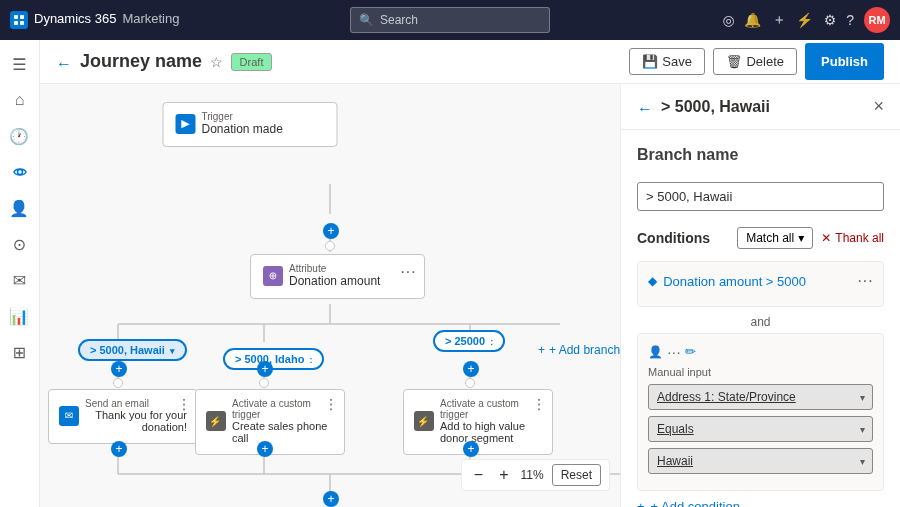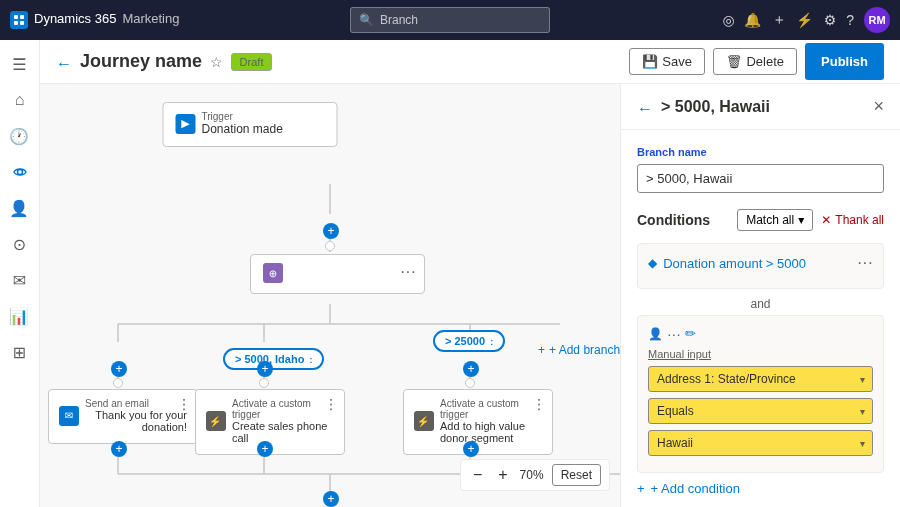--- a/index.html
+++ b/index.html
@@ -55,21 +55,21 @@
       display: flex;
       align-items: center;
       gap: 10px;
       color: rgba(255,255,255,0.8);
       font-size: 14px;
     }
     .nav-avatar {
       width: 26px;
       height: 26px;
       border-radius: 50%;
-      background: #6d28d9;
+      background: #ef4444;
       display: flex;
       align-items: center;
       justify-content: center;
       color: white;
       font-size: 11px;
       font-weight: bold;
     }
 
     
     .left-sidebar {
@@ -119,21 +119,21 @@
       color: #0078d4;
       font-size: 16px;
       cursor: pointer;
     }
     .toolbar-title {
       font-size: 18px;
       font-weight: 600;
       color: #323130;
     }
     .toolbar-badge {
-      background: #84cc16;
+      background: #86efac;
       border: 1px solid #a19f9d;
       color: #605e5c;
       font-size: 11px;
       padding: 2px 8px;
       border-radius: 3px;
     }
     .toolbar-actions {
       margin-left: auto;
       display: flex;
       align-items: center;
@@ -217,24 +217,24 @@
     }
     .panel-close-btn {
       color: #605e5c;
       font-size: 18px;
       cursor: pointer;
     }
     .panel-body {
       padding: 16px;
     }
     .field-label {
-      font-size: 11px;
+      font-size: 16px;
       font-weight: 600;
-      color: #1d4ed8;
-      margin-bottom: 6px;
+      color: #404040;
+      margin-bottom: 18px;
     }
     .field-input {
       width: 100%;
       padding: 6px 8px;
       border: 1px solid #8a8886;
       border-radius: 3px;
       font-size: 13px;
       color: #323130;
       margin-bottom: 16px;
     }
@@ -320,36 +320,36 @@
     .contact-actions {
       display: flex;
       gap: 4px;
       color: #605e5c;
       font-size: 14px;
     }
     .manual-label {
       font-size: 11px;
       color: #605e5c;
       margin-bottom: 6px;
-      text-decoration: underline;
     }
     .select-field-wrapper {
       position: relative;
       margin-bottom: 6px;
     }
     .select-field-wrapper select {
       width: 100%;
       padding: 5px 24px 5px 8px;
       border: 1px solid #8a8886;
       border-radius: 3px;
       font-size: 12px;
       color: #323130;
-      background: #fde047;
+      background: #e5e5e5;
       appearance: none;
       cursor: pointer;
+      text-decoration: underline;
     }
     .select-chevron {
       position: absolute;
       right: 8px;
       top: 50%;
       transform: translateY(-50%);
       color: #605e5c;
       font-size: 10px;
       pointer-events: none;
     }
@@ -556,21 +556,21 @@
         <rect x="7" y="1" width="4" height="4" rx="1"></rect>
         <rect x="1" y="7" width="4" height="4" rx="1"></rect>
         <rect x="7" y="7" width="4" height="4" rx="1"></rect>
       </svg>
     </div>
     <span>Dynamics 365</span>
     <span style="color:rgba(255,255,255,0.7); font-weight:300;">Marketing</span>
   </div>
   <div class="nav-search">
     <span>🔍</span>
-    <span style="font-size:12px;">Branch</span>
+    <span style="font-size:12px;">Search</span>
   </div>
   <div class="nav-right">
     <span style="cursor:pointer;">◎</span>
     <span style="cursor:pointer;">🔔</span>
     <span style="cursor:pointer;">＋</span>
     <span style="cursor:pointer;">⚡</span>
     <span style="cursor:pointer;">⚙</span>
     <span style="cursor:pointer;">?</span>
     <div class="nav-avatar">RM</div>
   </div>
@@ -661,24 +661,32 @@
     </div>
   </div>
 
   <div class="plus-btn" style="left:283px; top:139px;">+</div>
 
   <div class="circle-connector" style="left:285px; top:157px;"></div>
 
   <div class="attr-node" style="left:210px; top:170px;">
     <div class="node-header">
       <div class="node-icon" style="background:#8764b8; color:white; font-size:10px;">⊕</div>
+      <div>
+        <div class="node-type-label">Attribute</div>
+        <div class="node-title">Donation amount</div>
+      </div>
     </div>
     <div style="position:absolute; right:8px; top:8px; color:#605e5c; cursor:pointer; font-size:16px;">···</div>
   </div>
 
+  <div class="branch-node active" style="left:38px; top:255px;">
+    <span>&gt; 5000, Hawaii</span>
+    <span style="font-size:9px; margin-left:2px;">▾</span>
+  </div>
 
   <div class="branch-node" style="left:183px; top:264px;">
     <span>&gt; 5000, Idaho</span>
     <span style="font-size:9px; margin-left:2px;">:</span>
   </div>
 
   <div class="branch-node" style="left:393px; top:246px;">
     <span>&gt; 25000</span>
     <span style="font-size:9px; margin-left:2px;">:</span>
   </div>
@@ -736,21 +744,21 @@
 
   <div class="plus-btn" style="left:71px; top:357px;">+</div>
   <div class="plus-btn" style="left:217px; top:357px;">+</div>
   <div class="plus-btn" style="left:423px; top:357px;">+</div>
 
   <div class="plus-btn" style="left:283px; top:407px;">+</div>
 
   <div class="zoom-controls">
     <span class="zoom-btn">−</span>
     <span class="zoom-btn">+</span>
-    <span class="zoom-label">70%</span>
+    <span class="zoom-label">11%</span>
     <button class="zoom-reset">Reset</button>
   </div>
 </div>
 
 <div class="right-panel">
   <div class="panel-header">
     <span class="panel-back-btn">←</span>
     <span class="panel-title">&gt; 5000, Hawaii</span>
     <span class="panel-close-btn">×</span>
   </div>

